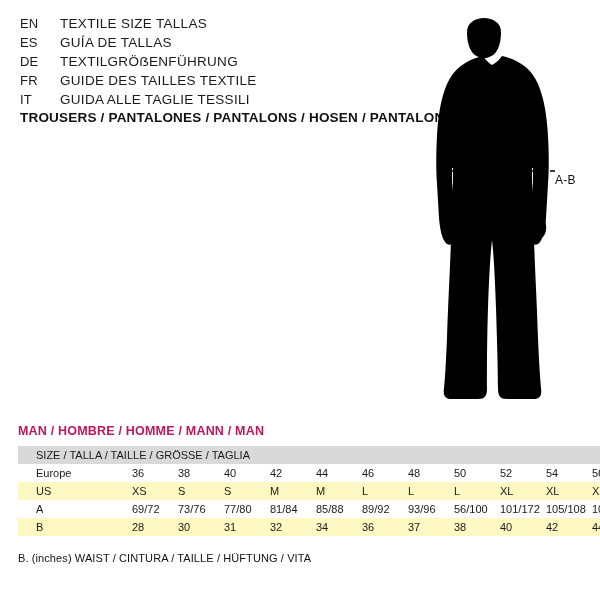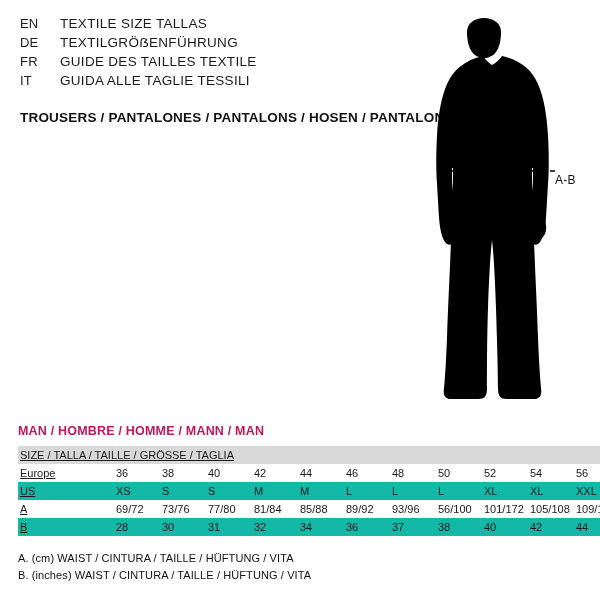--- a/index.html
+++ b/index.html
@@ -93,45 +93,48 @@
     padding: 3px 2px 3px 2px;
     text-align: left;
     white-space: nowrap;
     color: #1a1a1a;
   }
   table.size-table tr.head-row td {
     background: #d9d9d9;
     font-size: 11px;
   }
   table.size-table tr.band td {
-    background: #14b8a6;
+    background: #fef9c3;
   }
   table.size-table td.label-col {
     width: 92px;
-    padding-left: 2px;
-    text-decoration: underline;
+    padding-left: 18px;
   }
   table.size-table td.val {
     width: 42px;
   }
   .footnotes {
     margin-top: 14px;
     font-size: 11px;
     line-height: 1.5;
     color: #111;
   }
   .footnotes div { letter-spacing: 0.1px; }
 </style>
 </head>
 <body>
 
 <div class="lang-block">
   <div class="lang-row">
     <span class="lang-code">EN</span>
     <span class="lang-title">TEXTILE SIZE TALLAS</span>
+  </div>
+  <div class="lang-row">
+    <span class="lang-code">ES</span>
+    <span class="lang-title">GUÍA DE TALLAS</span>
   </div>
   <div class="lang-row">
     <span class="lang-code">DE</span>
     <span class="lang-title">TEXTILGRÖẞENFÜHRUNG</span>
   </div>
   <div class="lang-row">
     <span class="lang-code">FR</span>
     <span class="lang-title">GUIDE DES TAILLES TEXTILE</span>
   </div>
   <div class="lang-row">
@@ -267,16 +270,15 @@
         <td class="val">37</td>
         <td class="val">38</td>
         <td class="val">40</td>
         <td class="val">42</td>
         <td class="val">44</td>
       </tr>
     </tbody>
   </table>
 
   <div class="footnotes">
-    <div>A. (cm) WAIST / CINTURA / TAILLE / HÜFTUNG / VITA</div>
     <div>B. (inches) WAIST / CINTURA / TAILLE / HÜFTUNG / VITA</div>
   </div>
 </div>
 
 </body></html>

